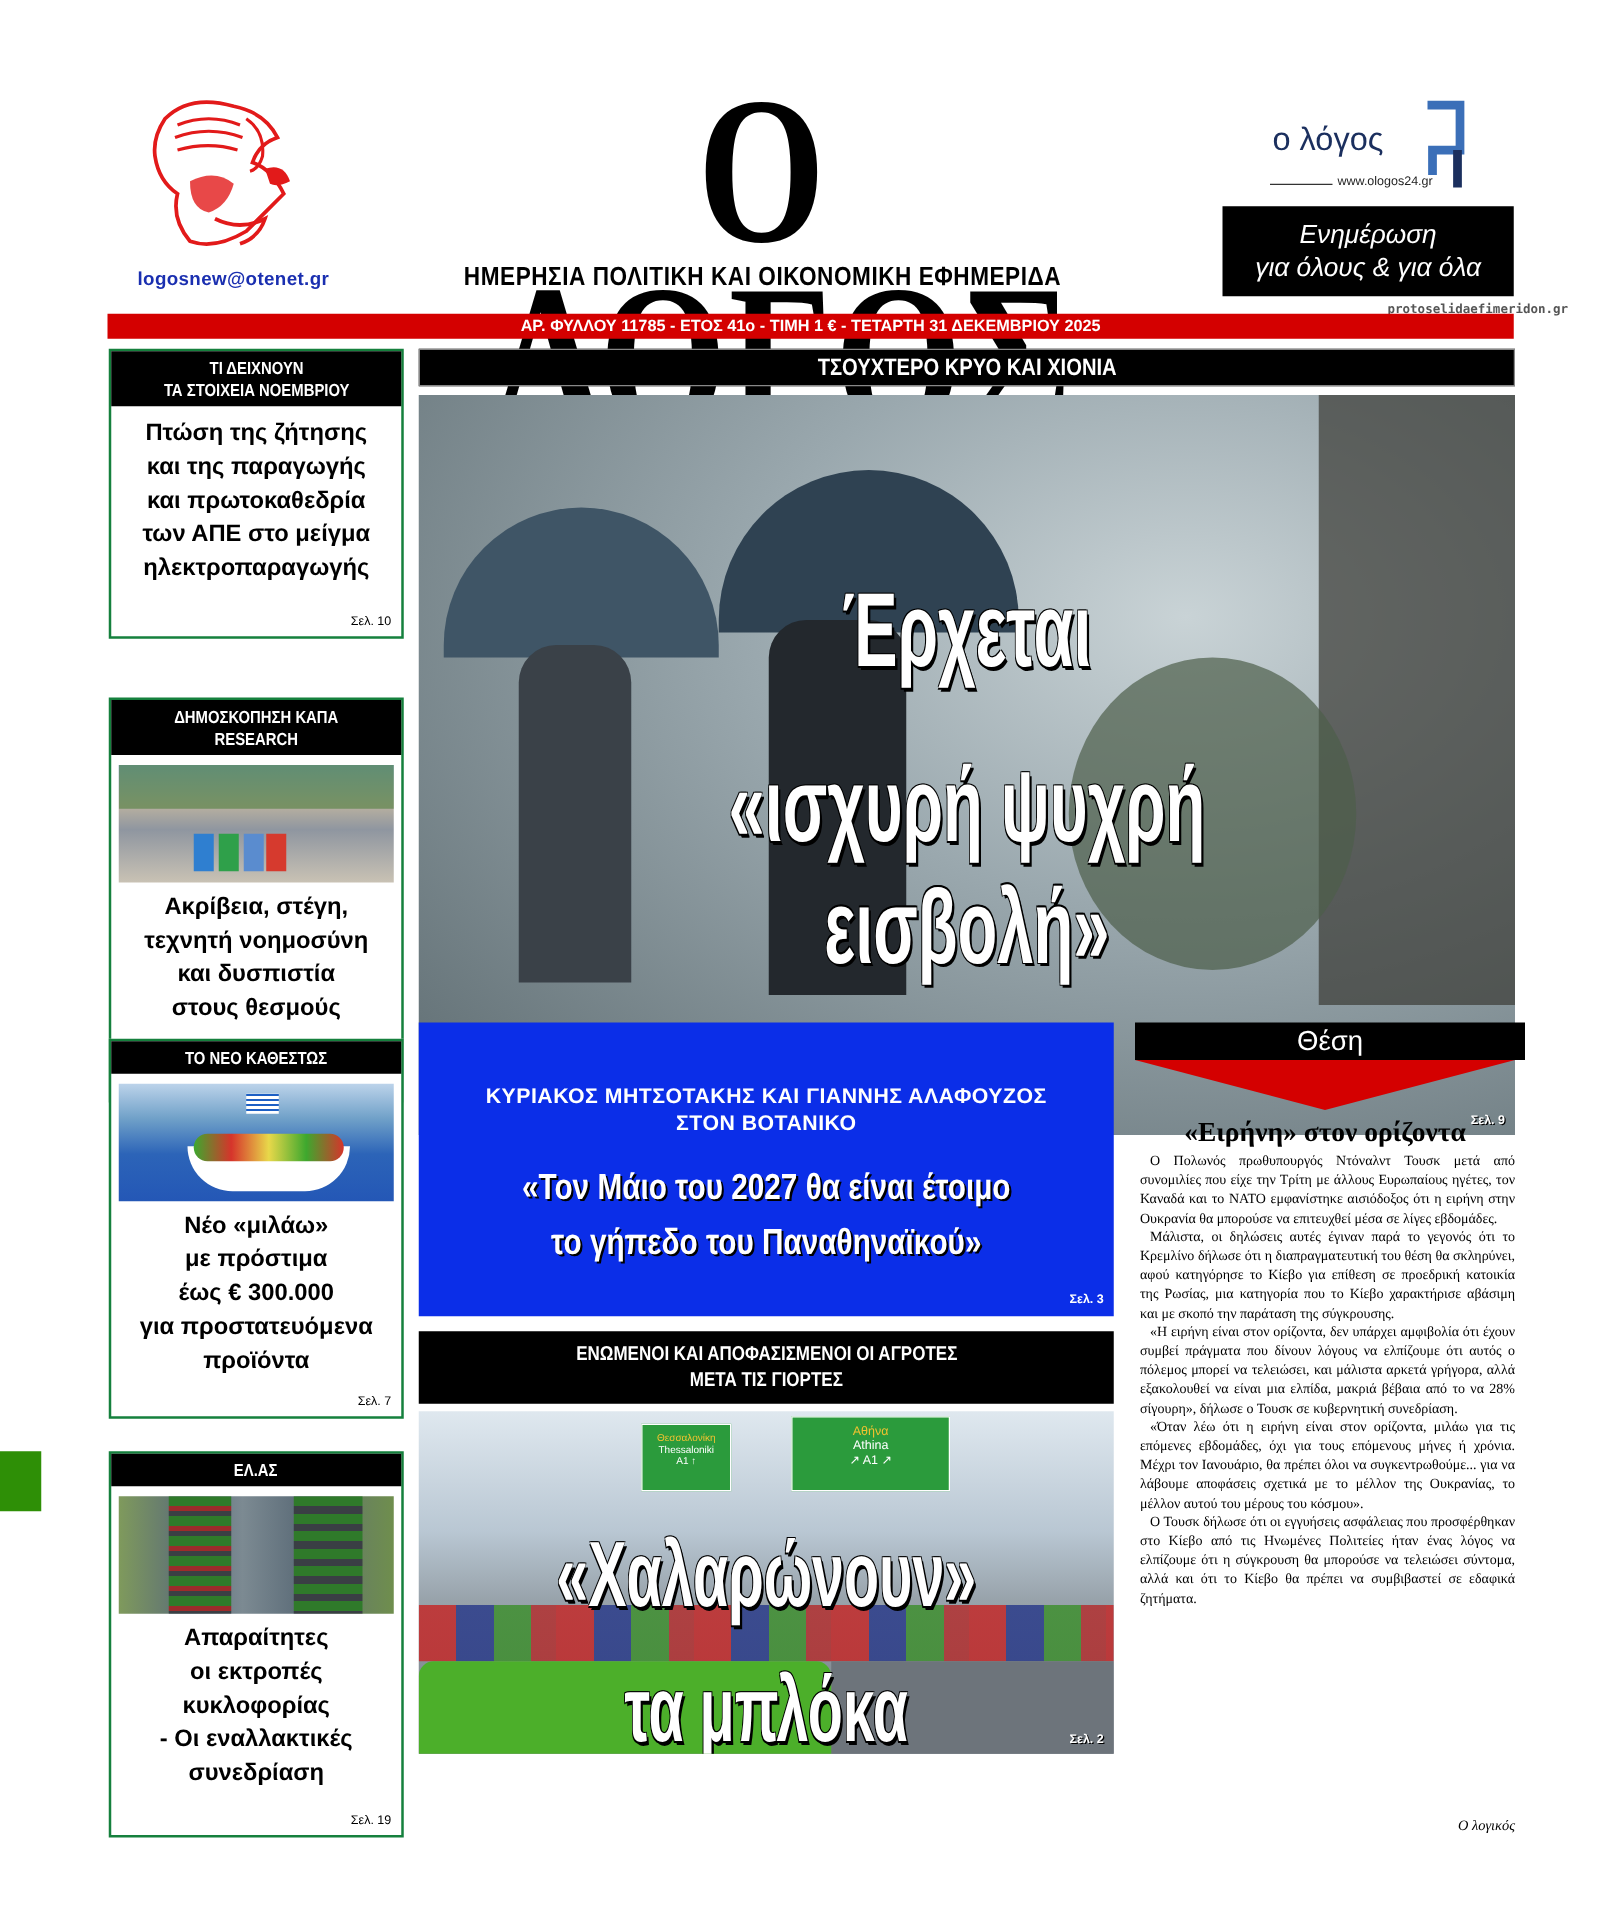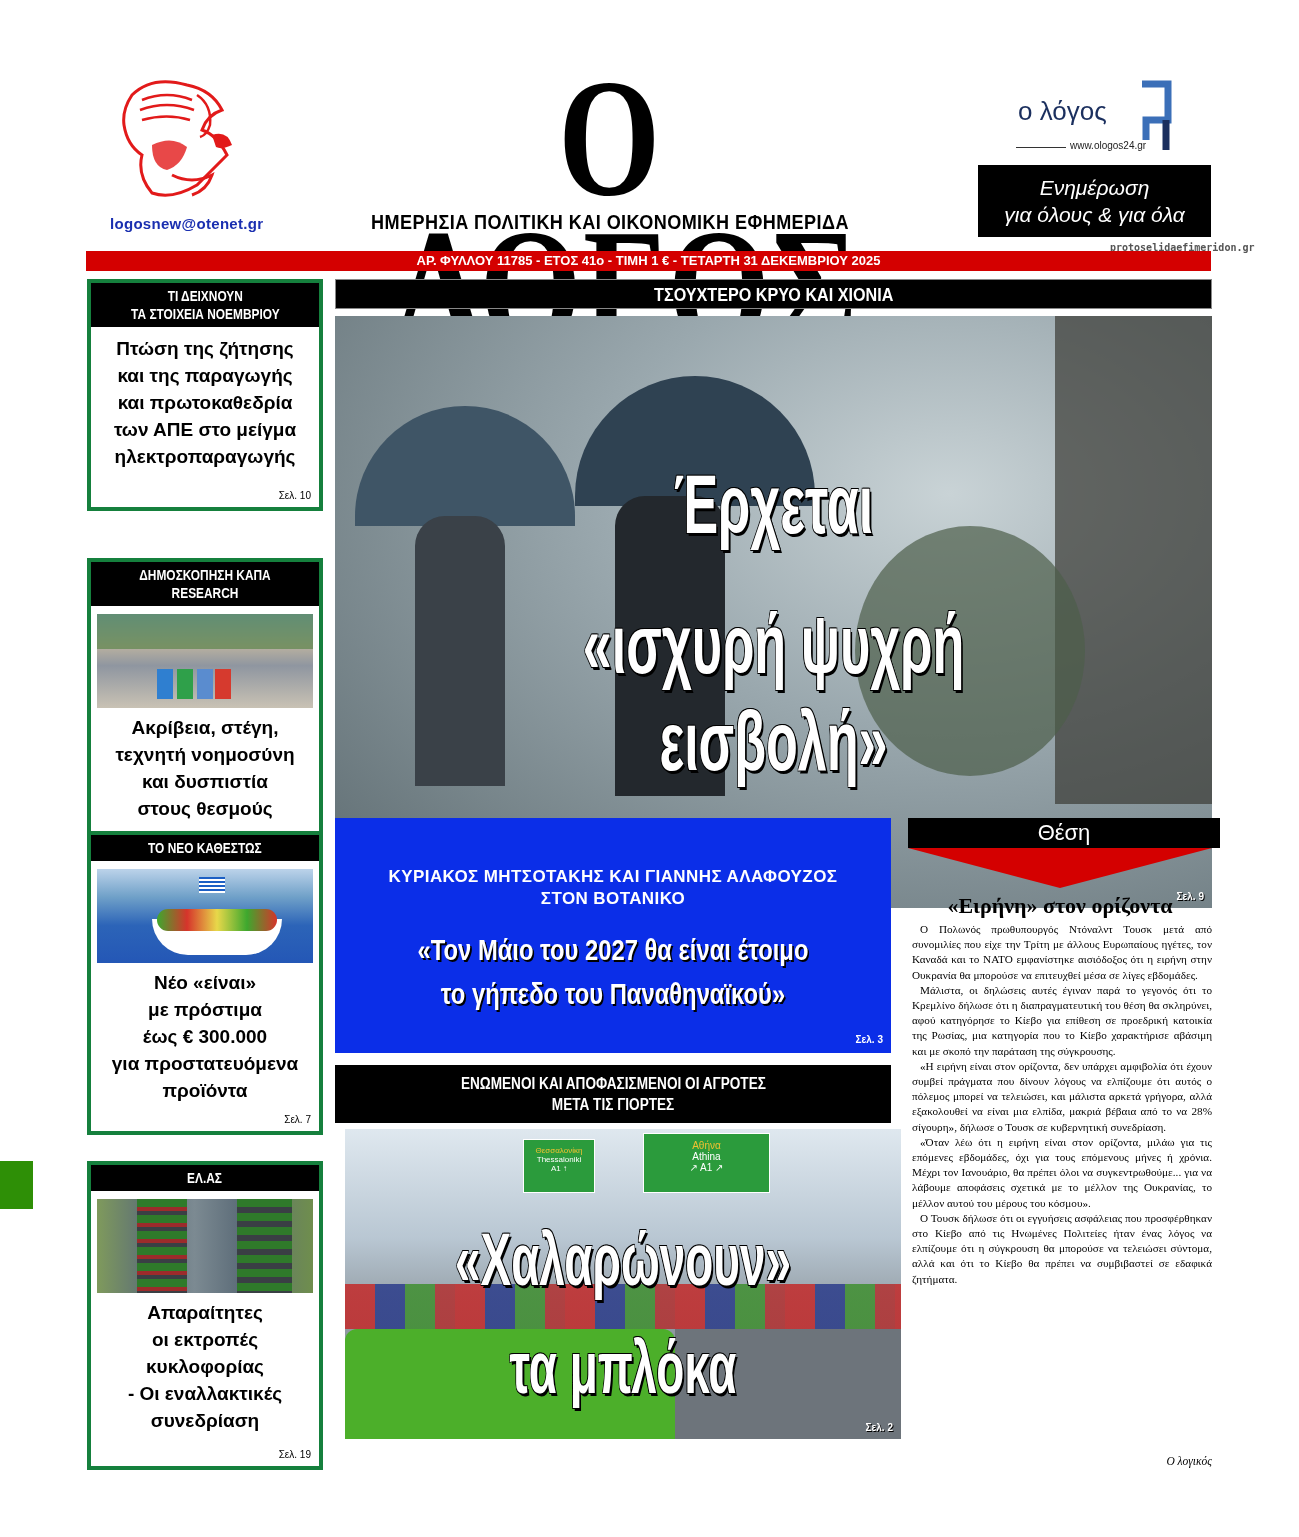--- a/index.html
+++ b/index.html
@@ -18,21 +18,21 @@
   .site-logo .num { position:absolute; left:128px; top:2px; width:36px; height:72px; }
   .site-logo .url { position:absolute; left:60px; top:62px; font-size:10px; color:#222; }
   .site-logo .rule { position:absolute; left:6px; top:69px; width:50px; height:1px; background:#333; }
   .slogan { left:978px; top:165px; width:233px; height:72px; background:#000; color:#fff; text-align:center;
             font-style:italic; font-size:21px; line-height:27px; padding-top:9px; box-sizing:border-box; }
   .watermark { left:1110px; top:242px; font-size:10px; font-weight:bold; color:#555; font-family:"DejaVu Sans Mono", monospace; }
   .redbar { left:86px; top:251px; width:1125px; height:20px; background:#d40000; color:#fff; font-size:13px; font-weight:bold;
             text-align:center; line-height:20px; }
 
   
-  .sbox { position:absolute; left:87px; width:236px; border:4px solid #15803d; box-sizing:border-box; background:#fff; }
+  .sbox { position:absolute; left:87px; width:236px; border:2px solid #15803d; box-sizing:border-box; background:#fff; }
   .sbox .hdr { background:#000; color:#fff; text-align:center; font-weight:bold; font-size:14px; line-height:18px; padding:4px 4px; }
   .sbox .hdr span { display:inline-block; transform:scaleX(0.85); }
   .sbox .body { text-align:center; font-weight:bold; font-size:19px; line-height:27px; padding:0 4px; }
   .sbox .page { position:absolute; right:8px; bottom:6px; font-size:10px; font-weight:normal; }
   .sbox .img { margin:8px 6px 4px 6px; height:94px; }
 
   .img-square { background:linear-gradient(180deg,#7fa8c9 0%, #b8b0a0 35%, #8f96a0 55%, #c9c2b4 100%); position:relative; overflow:hidden; }
   .img-salad { background:linear-gradient(180deg,#bcd3ea 0%, #6fa0c8 30%, #2c64b8 60%, #2457b6 100%); position:relative; overflow:hidden; }
   .img-tractors { background:linear-gradient(90deg,#7f9a5c 0%, #5b6d78 25%, #7c8a92 45%, #5e6e7a 65%, #6f8e4d 100%); position:relative; overflow:hidden; }
 
@@ -57,21 +57,21 @@
   
   .bluebox { left:335px; top:818px; width:556px; height:235px; background:#0b2ee8; color:#fff; text-align:center; }
   .bluebox .kicker { position:absolute; top:48px; left:0; width:556px; font-size:17px; font-weight:bold; line-height:22px; letter-spacing:0.4px; }
   .bluebox .quote { position:absolute; top:110px; left:0; width:556px; font-size:29px; font-weight:bold; line-height:44px;
                     text-shadow:2px 2px 0 #000; transform:scaleX(0.82); }
   .bluebox .pg { position:absolute; right:8px; bottom:8px; font-size:10px; font-weight:bold; }
 
   
   .farm-hdr { left:335px; top:1065px; width:556px; height:58px; font-size:16px; line-height:21px; padding-top:8px; box-sizing:border-box; }
   .farm-hdr span { display:inline-block; transform:scaleX(0.85); }
-  .farm { left:345px; top:1129px; width:556px; height:310px; overflow:hidden;
+  .farm { left:335px; top:1129px; width:556px; height:274px; overflow:hidden;
           background:linear-gradient(180deg,#dfe8ef 0%, #b9c7d3 35%, #98a3ab 55%, #6f777e 100%); }
   .farm .sign1 { position:absolute; left:178px; top:10px; width:70px; height:52px; background:#2b9b3c; border:1px solid #fff; color:#fff; font-size:8px; text-align:center; }
   .farm .sign2 { position:absolute; left:298px; top:4px; width:125px; height:58px; background:#2b9b3c; border:1px solid #fff; color:#fff; font-size:10px; text-align:center; }
   .farm .tractor-green { position:absolute; left:0; top:200px; width:330px; height:150px; background:#4caf2a; border-radius:12px 12px 0 0; }
   .farm .tractors-row { position:absolute; left:0; top:155px; width:556px; height:45px;
           background:repeating-linear-gradient(90deg,#c32a2a 0 30px,#2b3c8a 30px 60px,#3f8f30 60px 90px,#b23030 90px 110px); opacity:0.85; }
   .farm .road { position:absolute; left:330px; top:200px; width:226px; height:146px; background:#6d747b; }
   .farm .h1 { position:absolute; left:0; width:556px; text-align:center; color:#fff; font-weight:bold;
               text-shadow:3px 3px 0 #000, -1px -1px 0 #000, 1px -1px 0 #000, -1px 1px 0 #000; }
   .farm .l1 { top:88px; font-size:74px; transform:scaleX(0.62); }
@@ -154,21 +154,21 @@
 </div>
 
 <div class="sbox" style="top:831px; height:304px;">
   <div class="hdr"><span>ΤΟ ΝΕΟ ΚΑΘΕΣΤΩΣ</span></div>
   <div class="img img-salad">
     <div style="position:absolute;left:55px;top:50px;width:130px;height:36px;background:#fff;border-radius:0 0 65px 65px;"></div>
     <div style="position:absolute;left:60px;top:40px;width:120px;height:22px;background:linear-gradient(90deg,#3ea82e,#d6342b,#e8d84a,#3ea82e,#d6342b);border-radius:12px;"></div>
     <div style="position:absolute;left:102px;top:8px;width:26px;height:16px;background:repeating-linear-gradient(180deg,#1c5fc4 0 2px,#fff 2px 4px);"></div>
   </div>
   <div class="body" style="padding-top:2px;">
-    <div>Νέο «είναι»</div>
+    <div>Νέο «μιλάω»</div>
     <div>με πρόστιμα</div>
     <div>έως € 300.000</div>
     <div>για προστατευόμενα</div>
     <div>προϊόντα</div>
   </div>
   <div class="page">Σελ. 7</div>
 </div>
 
 <div class="sbox" style="top:1161px; height:309px;">
   <div class="hdr"><span>ΕΛ.ΑΣ</span></div>

